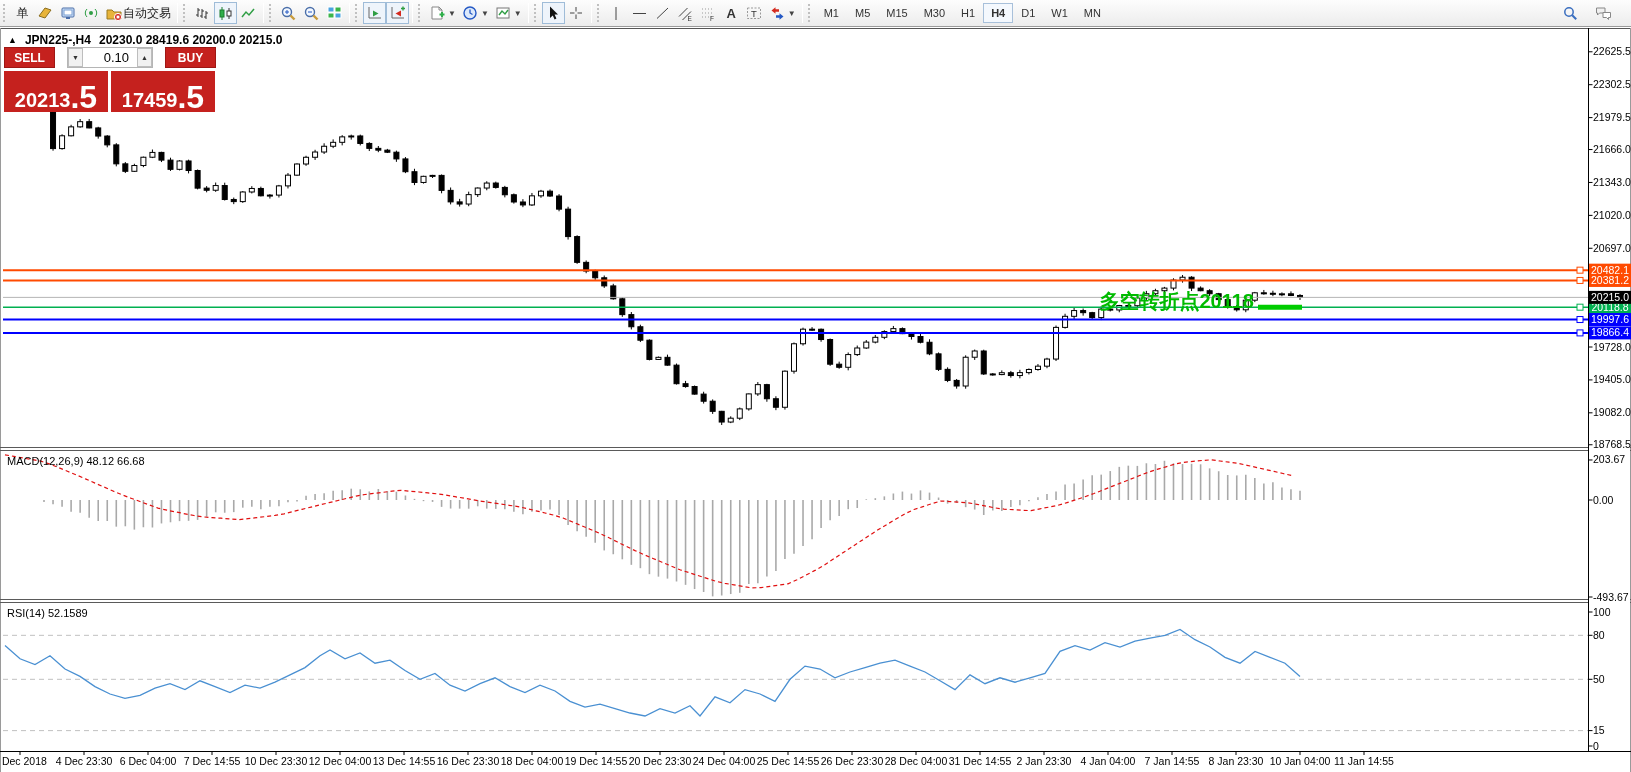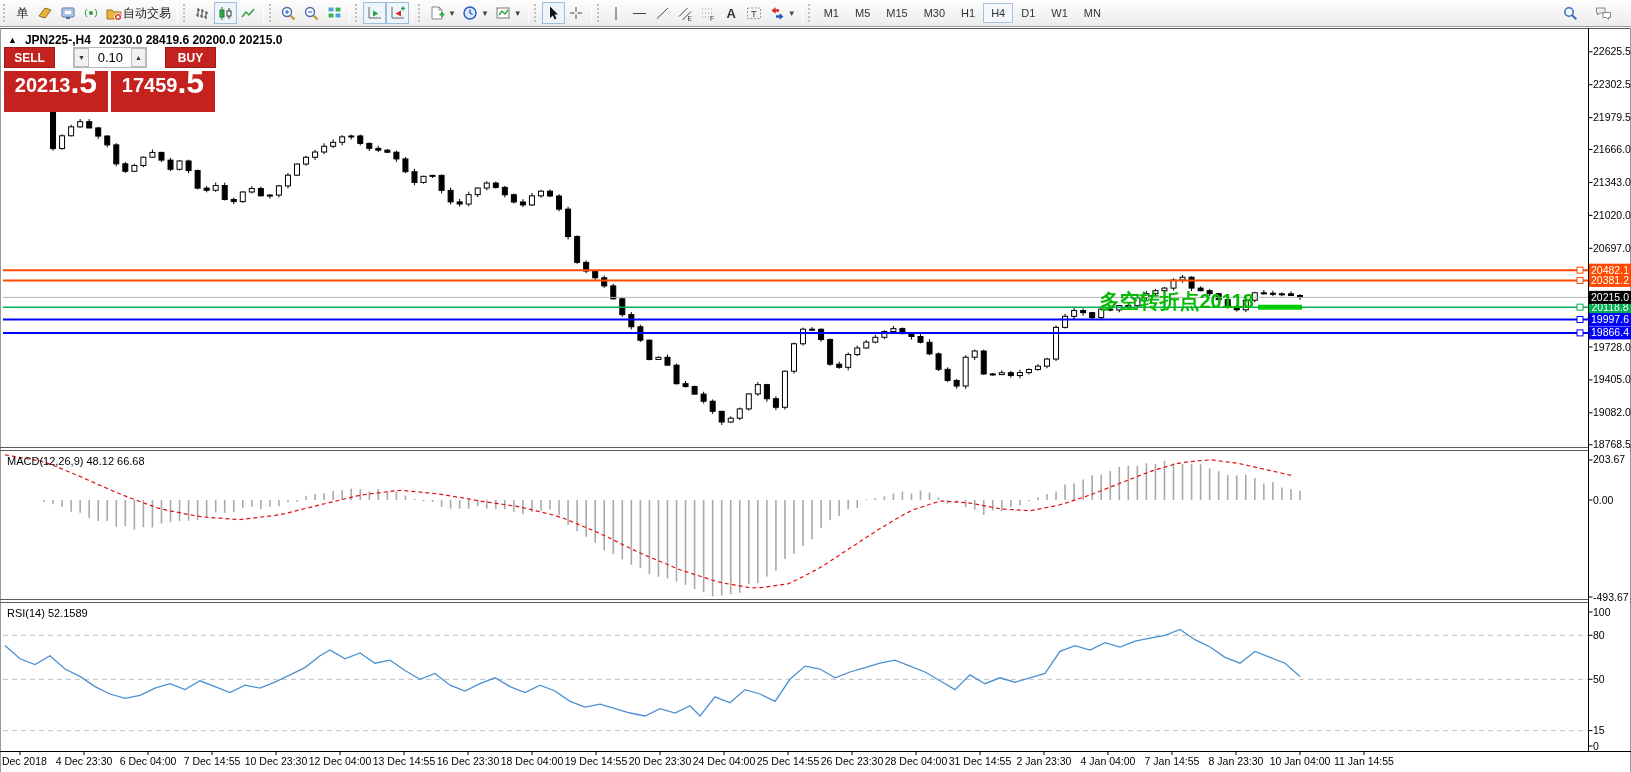--- a/index.html
+++ b/index.html
@@ -10,36 +10,36 @@
     background:linear-gradient(#fdfdfd,#ececec);border-bottom:1px solid #9a9a9a;
     display:flex;align-items:center;padding:0 0 0 1px;}
   .grip{width:4px;height:18px;border-left:2px dotted #c0c0c0;margin:0 4px 0 2px;}
   .sep{width:1px;height:20px;background:#b2b2b2;border-right:1px solid #fff;margin:0 3px;}
   .tbtn{height:22px;min-width:23px;display:flex;align-items:center;justify-content:center;
     border:1px solid transparent;background:transparent;padding:0 2px;color:#222;font-size:12px;cursor:default;}
   .tbtn.pressed{background:#eef4fb;border:1px solid #9fbcd8;}
   .tbtn .caret{font-size:8px;color:#444;margin-left:2px;}
   .tbtn svg{display:block;}
   .tf{height:20px;padding:2px 7px;font-size:11px;color:#333;border:1px solid transparent;background:transparent;text-align:right;}
-  .tf.active{background:#f4f8fd;border:1px solid #a8c0da;}
+  .tf.active{background:#f4f8fd;border:1px solid #a8c0da;font-weight:bold;}
   .tb-right{margin-left:auto;display:flex;align-items:center;gap:10px;padding-right:16px;}
   
   .chart-window{position:absolute;left:0;top:28px;width:1631px;height:744px;background:#fff;}
   #chart-svg{position:absolute;left:0;top:0;}
   .chart-title{position:absolute;left:8px;top:5px;font-size:12px;font-weight:700;color:#000;display:flex;gap:8px;align-items:center;}
   .chart-title .tri{font-size:9px;}
   
   .oneclick{position:absolute;left:4px;top:19px;width:212px;}
-  .oc-row1{display:flex;height:21px;gap:18px;align-items:stretch;}
+  .oc-row1{display:flex;height:21px;gap:12px;align-items:stretch;}
   .oc-btn{background:#c5211e;color:#fff;border:1px solid #9e1714;font-size:12px;font-weight:700;width:51px;padding:0;}
   .oc-spin{display:flex;flex:1;border:1px solid #b5b5b5;background:#fff;}
   .oc-step{width:15px;background:#f1f1f1;border:1px solid #bdbdbd;font-size:7px;line-height:1;color:#333;padding:0;}
   .oc-vol{flex:1;text-align:right;font-size:13px;padding:2px 8px 0 0;color:#000;}
   .oc-row2{display:flex;gap:3px;margin-top:3px;}
-  .oc-price{width:104px;height:41px;background:#c5211e;color:#fff;display:flex;align-items:flex-end;justify-content:center;padding-bottom:16px;}
+  .oc-price{width:104px;height:41px;background:#c5211e;color:#fff;display:flex;align-items:flex-end;justify-content:center;padding-bottom:1px;}
   .oc-price .num{font-size:20px;font-weight:700;line-height:1.1;}
   .oc-price .frac{font-size:32px;font-weight:700;line-height:0.85;}
 </style>
 </head>
 <body>
 
 <div class="app">
   <div class="toolbar" id="toolbar">
       <div class="grip"></div>
       <button class="tbtn">

